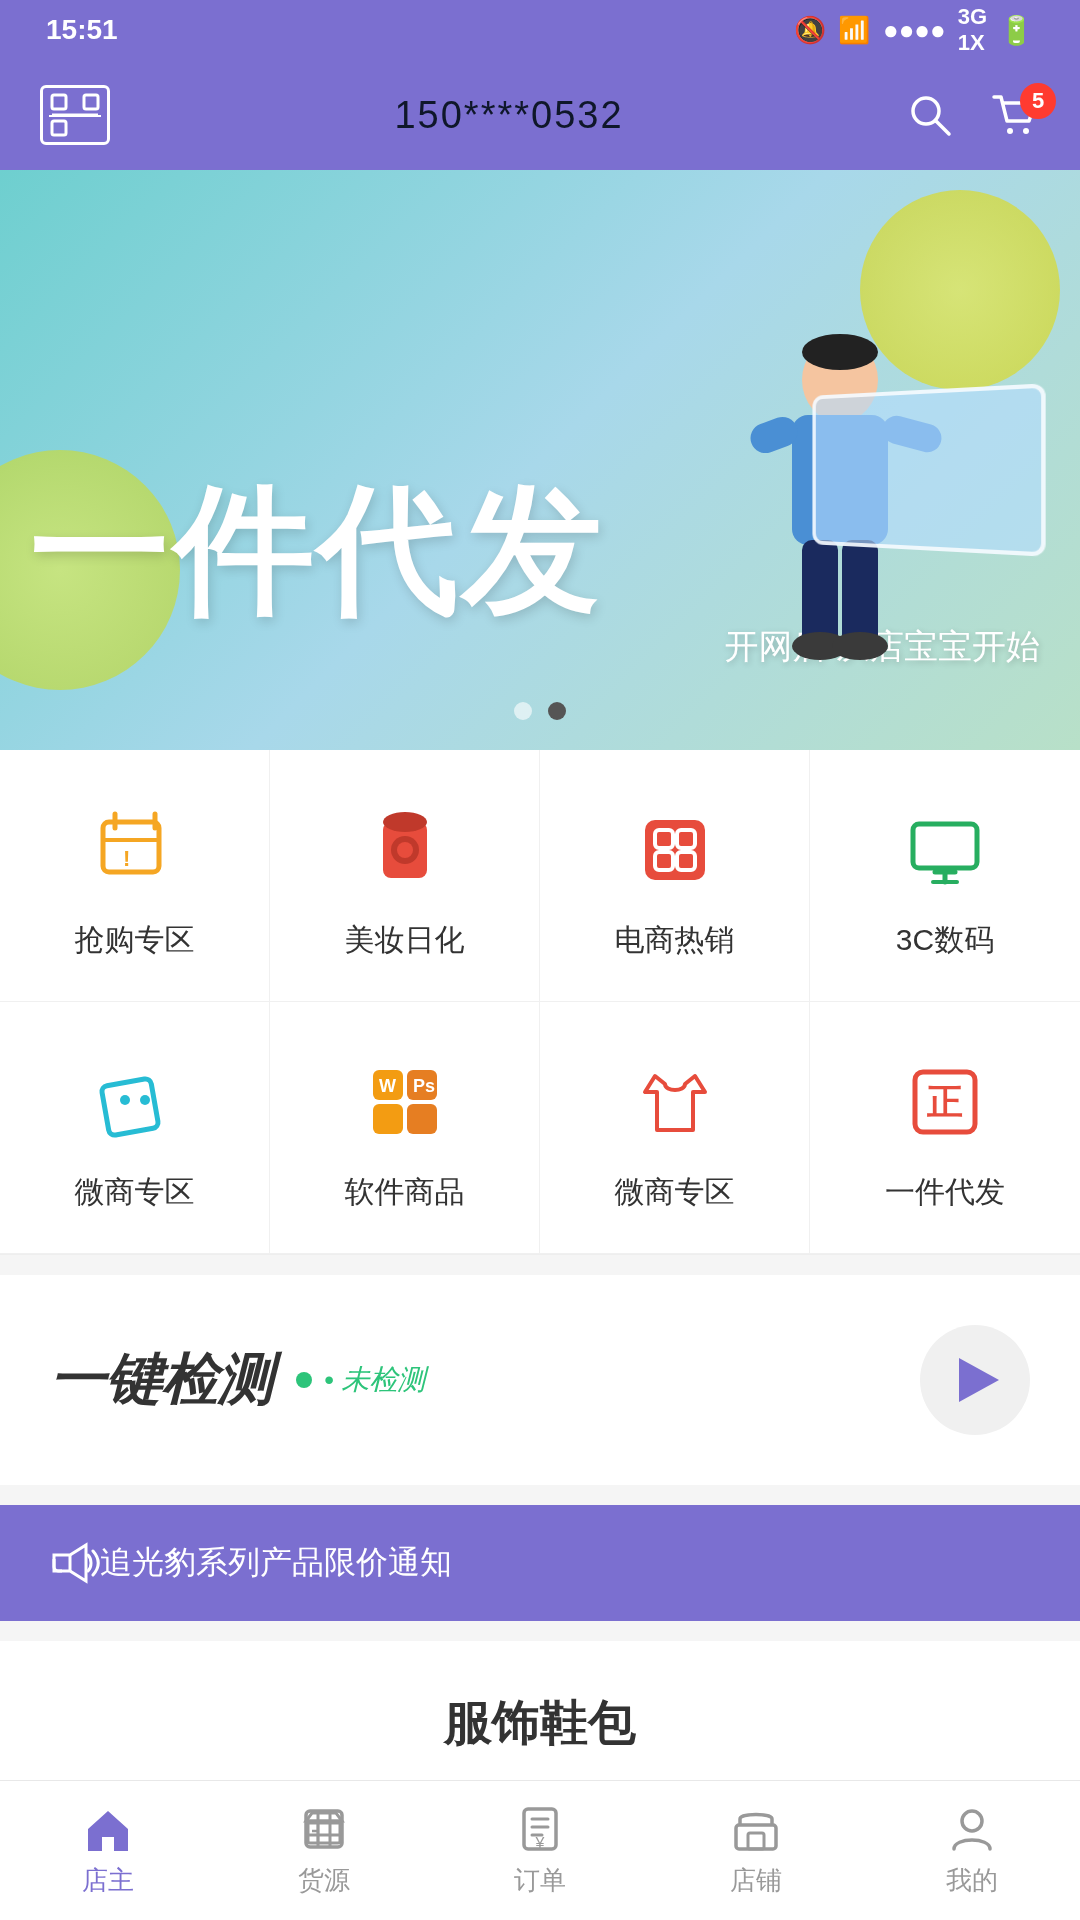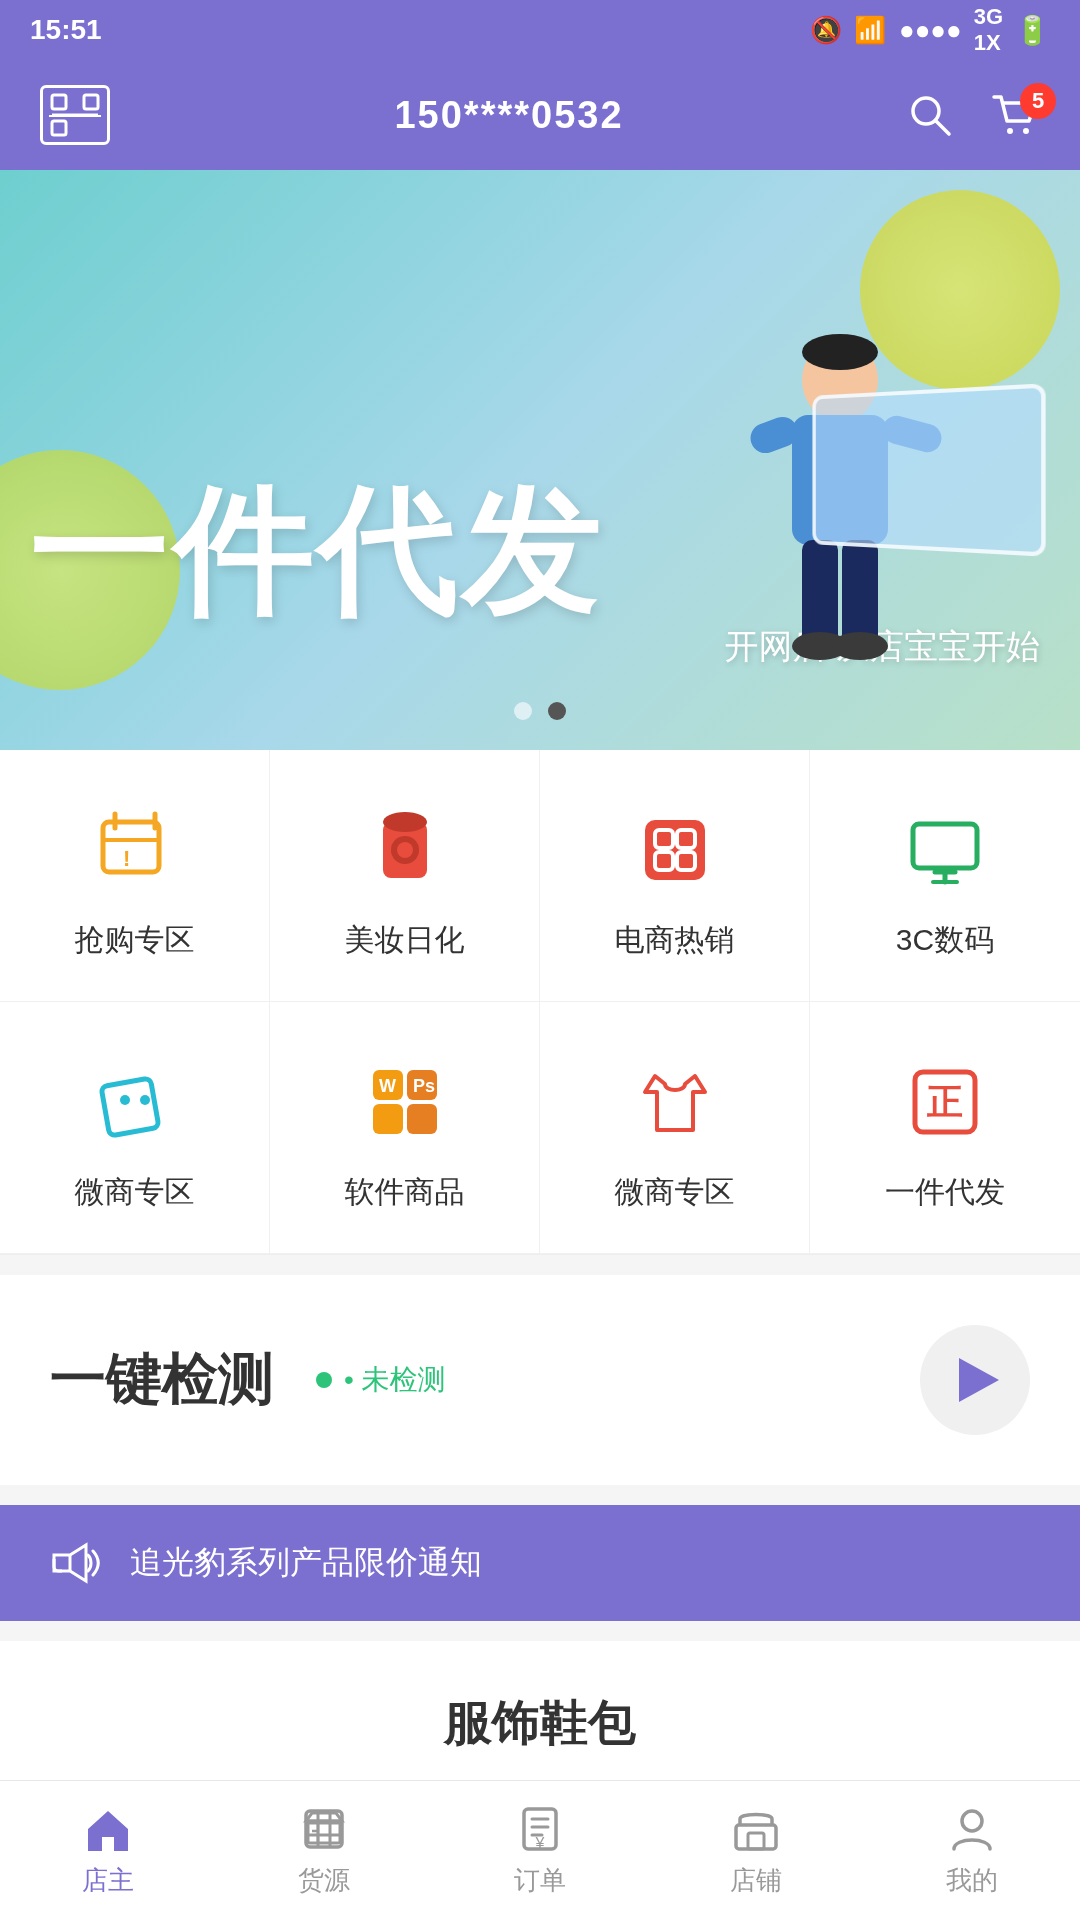--- a/index.html
+++ b/index.html
@@ -13,21 +13,21 @@
     }
 
     
     .status-bar {
       background: #7b6fd0;
       color: white;
       height: 60px;
       display: flex;
       align-items: center;
       justify-content: space-between;
-      padding: 0 30px;
+      padding: 0 46px;
       font-size: 28px;
       font-weight: 600;
     }
     .status-bar-right {
       display: flex;
       align-items: center;
       gap: 12px;
     }
     .status-icon { font-size: 26px; }
 
@@ -53,23 +53,23 @@
     .header-scan::before {
       content: '';
       position: absolute;
       top: 50%;
       left: 10%;
       right: 10%;
       height: 2px;
       background: white;
     }
     .header-title {
-      color: #ffffff;
+      color: #0f172a;
       font-size: 38px;
-      font-weight: 700;
+      font-weight: 400;
       letter-spacing: 2px;
     }
     .header-right {
       display: flex;
       align-items: center;
       gap: 40px;
     }
     .search-icon-wrap { color: white; font-size: 44px; }
     .cart-wrap {
       position: relative;
@@ -225,21 +225,22 @@
     .detection-section {
       background: white;
       margin-top: 20px;
       padding: 50px 50px;
       display: flex;
       align-items: center;
       justify-content: space-between;
     }
     .detection-left {
       display: flex;
-      gap: 42px;
+      gap: 22px;
+      font-style: italic;
     }
     .detection-title {
       font-size: 56px;
       font-weight: 700;
       color: #333;
     }
     .detection-status {
       display: flex;
       align-items: center;
       gap: 12px;
@@ -272,21 +273,20 @@
       border-left: 40px solid #7b6fd0;
       margin-left: 8px;
     }
 
     
     .announcement {
       background: #7b6fd0;
       padding: 36px 50px;
       display: flex;
       align-items: center;
-      gap: 30px;
       margin-top: 20px;
     }
     .announce-icon {
       color: white;
       font-size: 44px;
     }
     .announce-text {
       color: white;
       font-size: 32px;
     }

